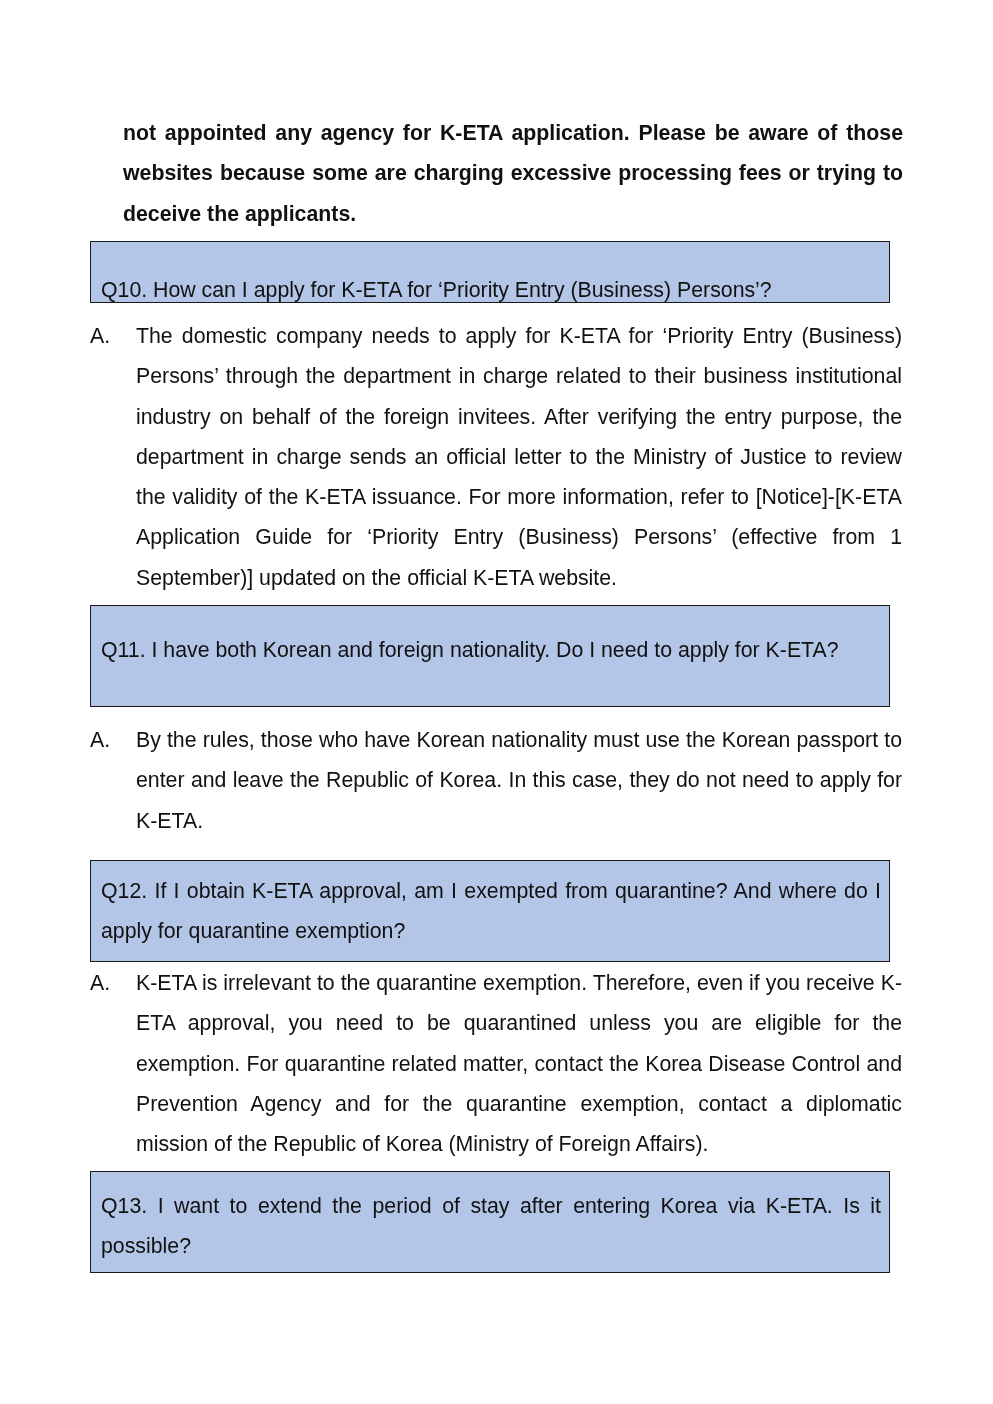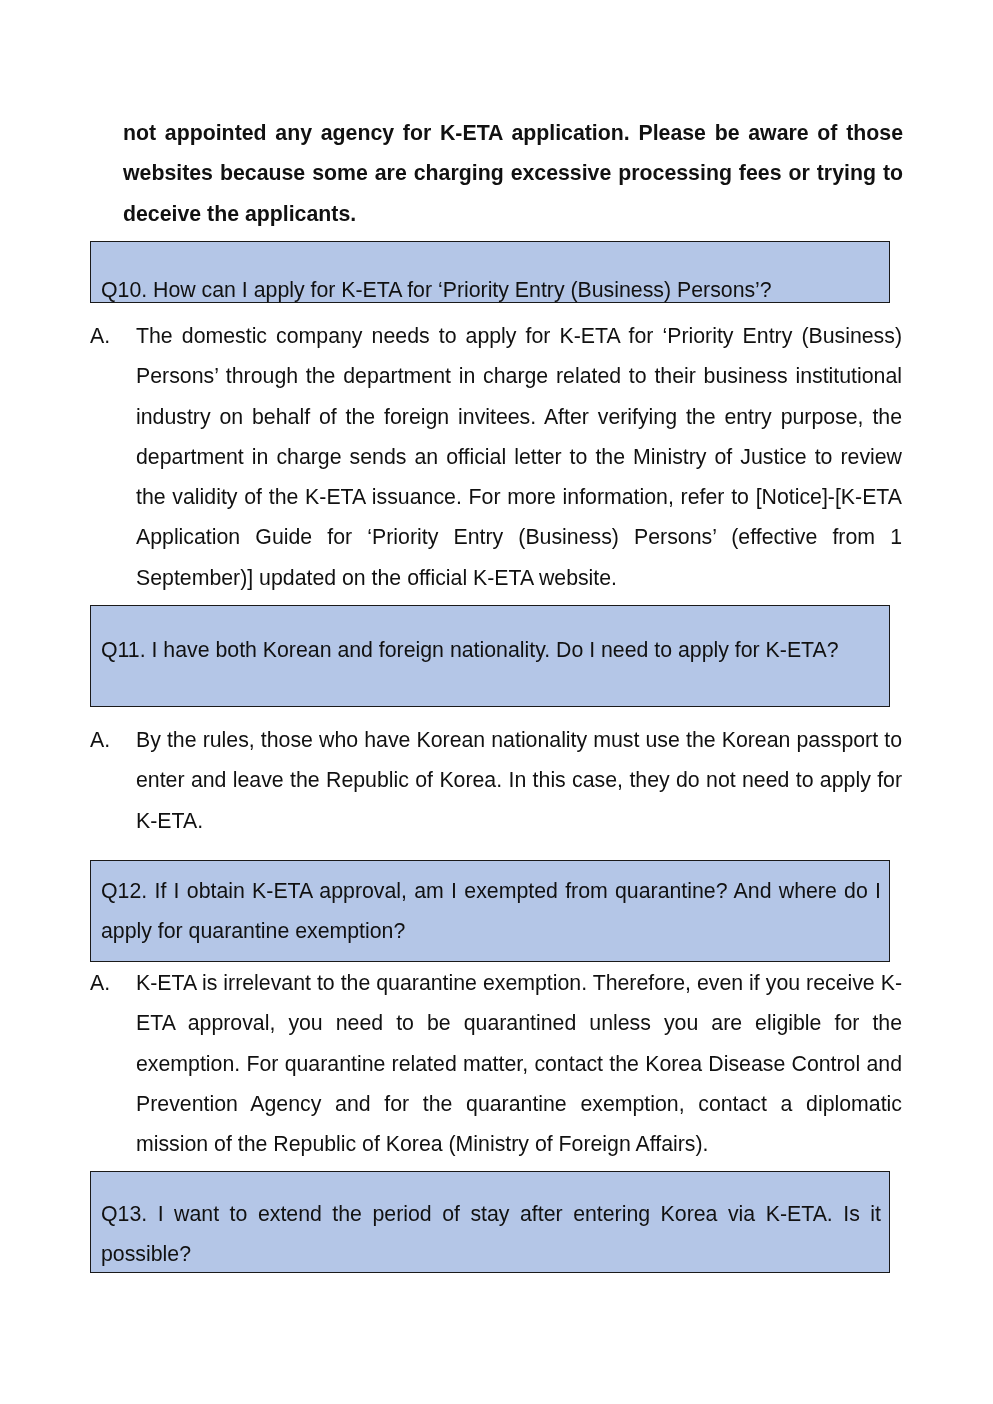--- a/index.html
+++ b/index.html
@@ -41,17 +41,17 @@
 
   <div class="qbox" style="top:848px; height:102px; padding-top:10px;margin-top:12px;">
     <span class="qtext">Q12. If I obtain K-ETA approval, am I exempted from quarantine? And where do I apply for quarantine exemption?</span>
   </div>
 
   <div class="para" style="top:963px;">
     <span class="marker">A.</span>
     <span class="body">K-ETA is irrelevant to the quarantine exemption. Therefore, even if you receive K-ETA approval, you need to be quarantined unless you are eligible for the exemption. For quarantine related matter, contact the Korea Disease Control and Prevention Agency and for the quarantine exemption, contact a diplomatic mission of the Republic of Korea (Ministry of Foreign Affairs).</span>
   </div>
 
-  <div class="qbox" style="top:1171px; height:102px; padding-top:22px;">
+  <div class="qbox" style="top:1171px; height:102px; padding-top:14px;">
     <span class="qtext">Q13. I want to extend the period of stay after entering Korea via K-ETA. Is it possible?</span>
   </div>
 
 </div>
 
 </body></html>

